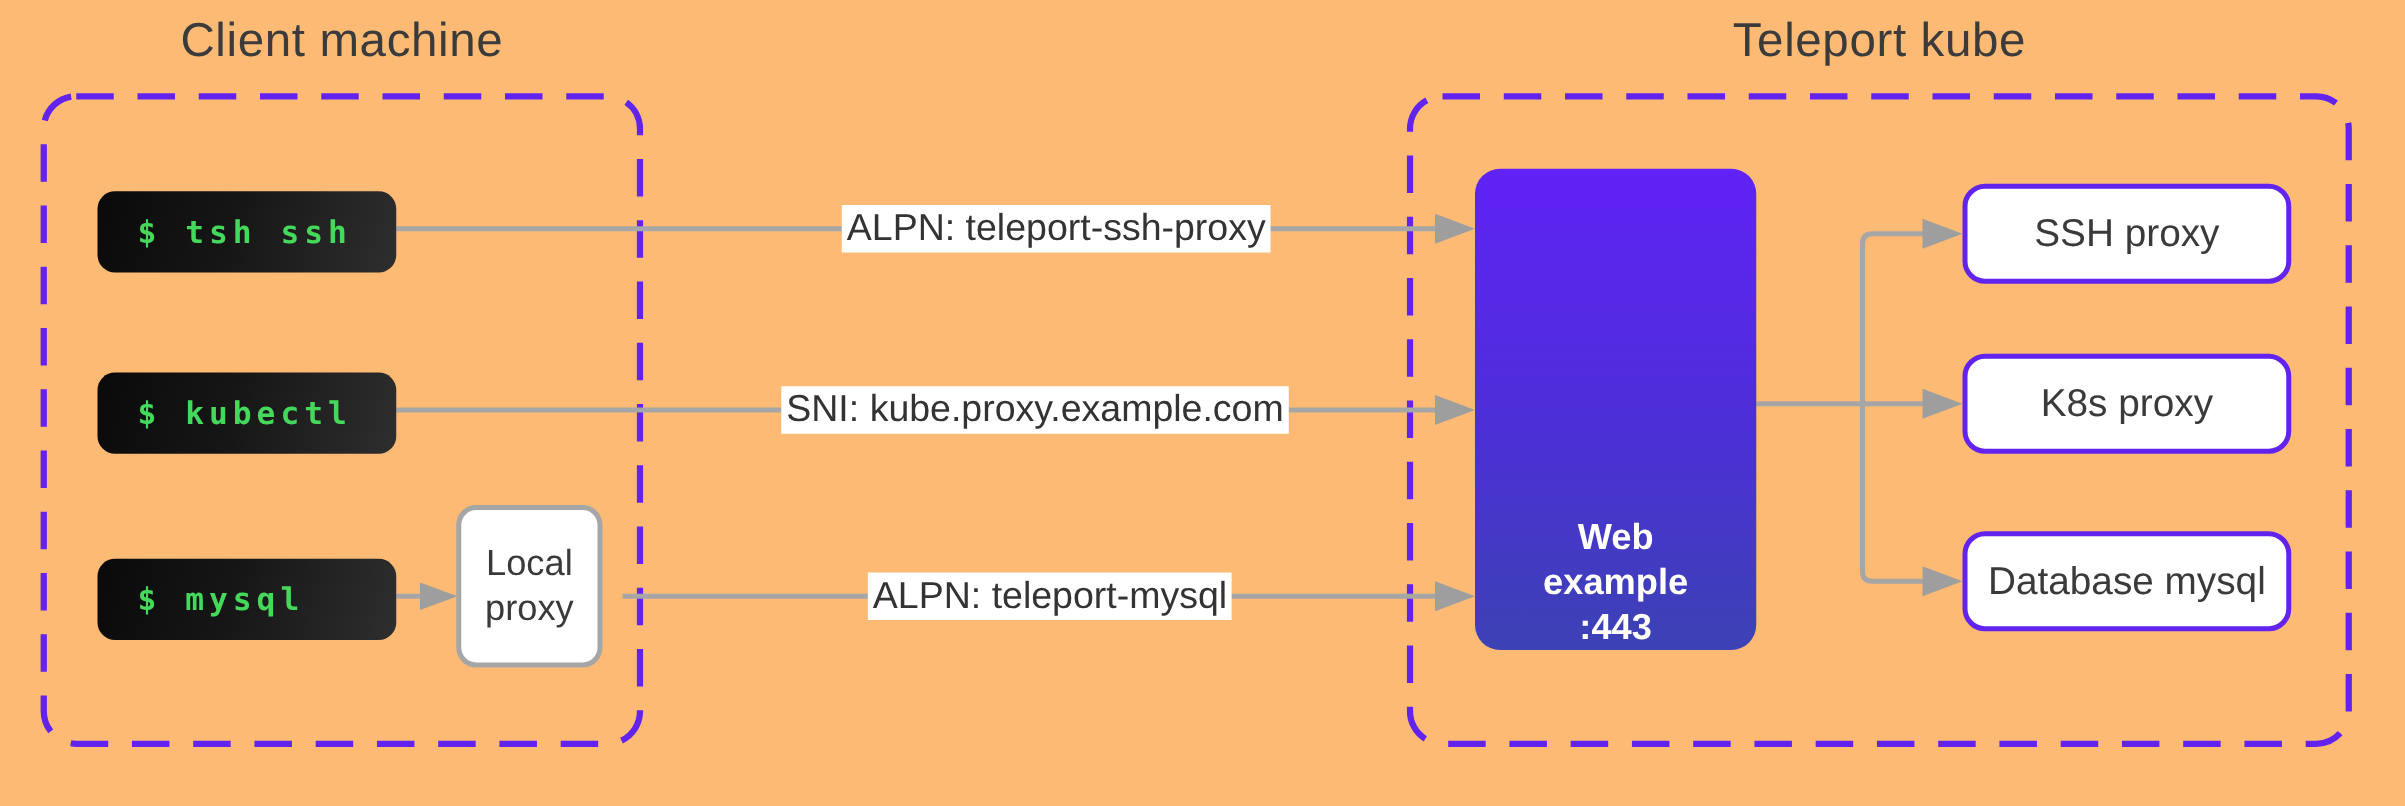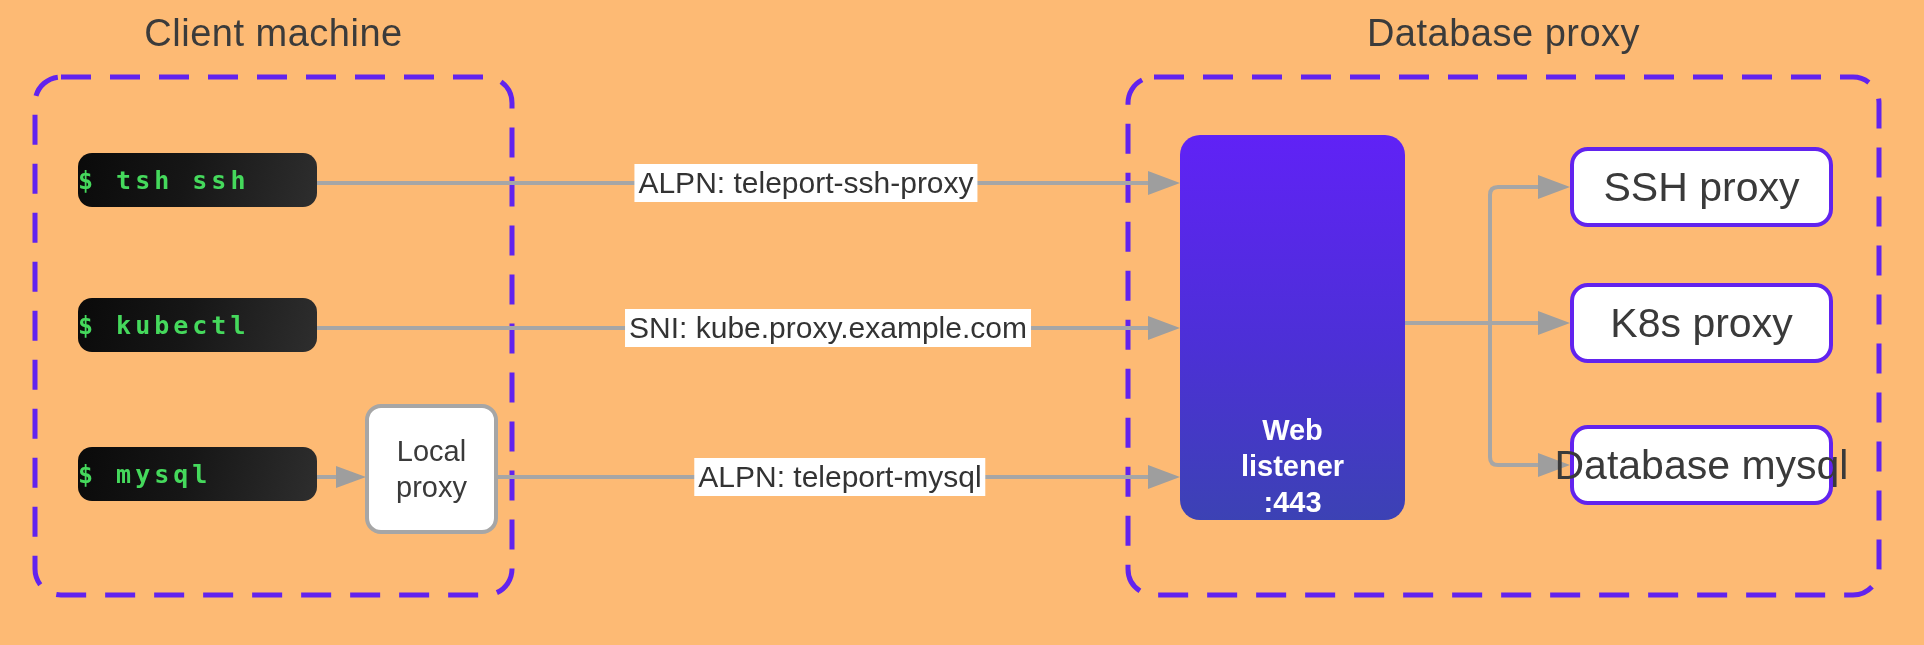--- a/index.html
+++ b/index.html
@@ -9,30 +9,30 @@
   }
   svg.connectors{position:absolute;left:0;top:0;z-index:1;}
   .group-title{
     position:absolute;z-index:3;text-align:center;
     font-size:38px;line-height:50px;color:#3b3b3b;font-weight:500;
     letter-spacing:0.5px;
   }
   .dashed-box{position:absolute;z-index:0;}
   .dashed-box svg{display:block;}
   .terminal{
-    position:absolute;z-index:2;width:239px;height:54px;border-radius:14px;
+    position:absolute;z-index:2;width:239px;height:65px;border-radius:14px;
     background:linear-gradient(105deg,#0a0a0a 0%,#161616 45%,#2e2e2e 100%);
-    display:flex;align-items:center;box-sizing:border-box;
+    display:flex;align-items:center;padding-left:32px;box-sizing:border-box;
   }
   .terminal .cmd{
     font-family:"DejaVu Sans Mono",monospace;font-weight:bold;
     font-size:25px;letter-spacing:4px;color:#45d95c;white-space:pre;
   }
   .local-proxy{
-    position:absolute;z-index:2;left:365px;top:404px;width:133px;height:130px;
+    position:absolute;z-index:2;left:365px;top:404px;width:117px;height:130px;
     border:4px solid #a6a6a6;border-radius:16px;background:#ffffff;box-sizing:border-box;
     display:flex;align-items:center;justify-content:center;text-align:center;
     font-size:29px;line-height:36px;color:#3a3a3a;padding:0 14px;
   }
   .conn-label{
     position:absolute;z-index:3;transform:translate(-50%,-50%);
     background:#ffffff;padding:2px 4px;white-space:nowrap;
     font-size:30px;color:#333333;
   }
   .web-listener{
@@ -41,21 +41,21 @@
     background:linear-gradient(180deg,#6022f6 0%,#4c30d6 55%,#3c42b4 100%);
     display:flex;align-items:flex-end;justify-content:center;text-align:center;
   }
   .web-listener .wl-text{
     color:#ffffff;font-weight:bold;font-size:29px;line-height:36px;
   }
   .proxy-box{
     position:absolute;z-index:2;left:1570px;width:263px;height:80px;
     border:4px solid #6223ee;border-radius:18px;background:#ffffff;box-sizing:border-box;
     display:flex;align-items:center;justify-content:center;
-    font-size:41px;color:#3a3a3a;white-space:nowrap;
+    font-size:31px;color:#3a3a3a;white-space:nowrap;
   }
 </style>
 </head>
 <body>
 
 <div class="canvas">
 
   <svg class="connectors" width="1924" height="645" viewBox="0 0 1924 645">
     <g stroke="#a6a6a6" stroke-width="4" fill="none">
       <path d="M317 183 L1150 183"></path>
@@ -94,36 +94,36 @@
   </div>
 
   <div class="terminal" style="left:78px;top:447px;">
     <span class="cmd">$ mysql</span>
   </div>
 
   <div class="local-proxy">
     <span>Local proxy</span>
   </div>
 
-  <span class="conn-label" style="left:806px;top:183px;">ALPN: teleport-ssh-proxy</span>
+  <span class="conn-label" style="left:845px;top:183px;">ALPN: teleport-ssh-proxy</span>
   <span class="conn-label" style="left:840px;top:477px;">ALPN: teleport-mysql</span>
   <span class="conn-label" style="left:828px;top:328px;">SNI: kube.proxy.example.com</span>
 
-  <div class="group-title" style="left:1125px;top:8px;width:757px;">Database proxy</div>
+  <div class="group-title" style="left:1125px;top:8px;width:757px;">Teleport kube</div>
 
   <div class="dashed-box" style="left:1125px;top:74px;width:757px;height:524px;">
     <svg width="757" height="524" viewBox="0 0 757 524">
       <rect x="3" y="3" width="751" height="518" rx="26" fill="none" stroke="#6223ee" stroke-width="5" stroke-dasharray="30 19"></rect>
     </svg>
   </div>
 
   <div class="web-listener">
     <div class="wl-text">
       <div>Web</div>
-      <div>listener</div>
+      <div>example</div>
       <div>:443</div>
     </div>
   </div>
 
   <div class="proxy-box" style="top:147px;">
     <span>SSH proxy</span>
   </div>
 
   <div class="proxy-box" style="top:283px;text-align:right;">
     <span>K8s proxy</span>

